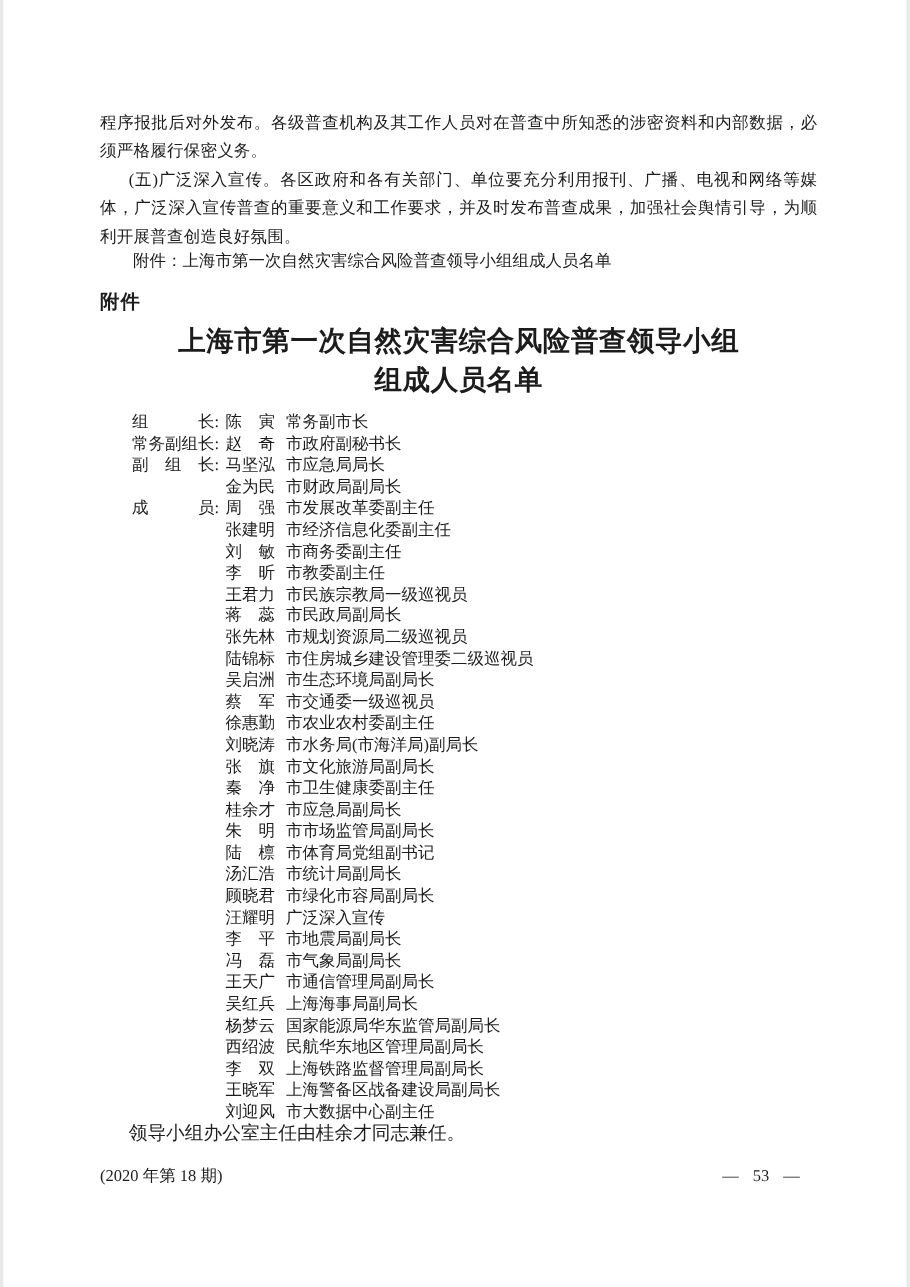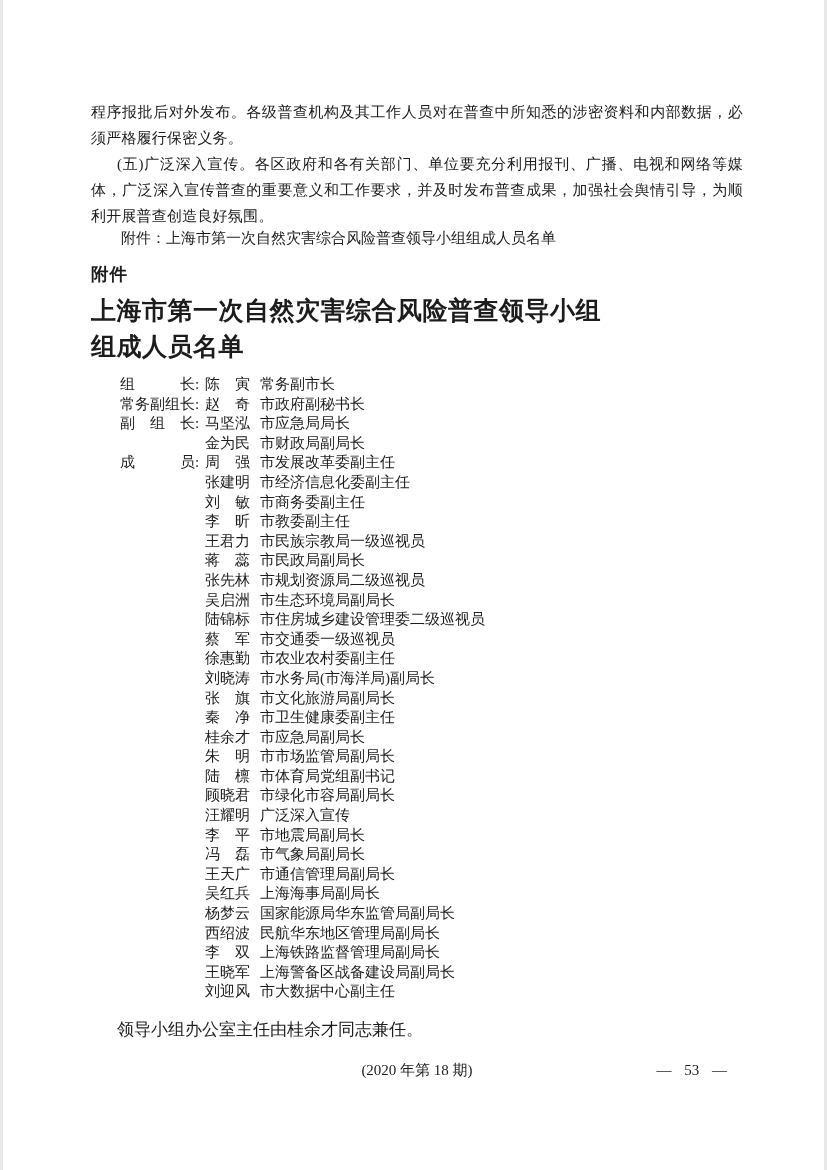--- a/index.html
+++ b/index.html
@@ -47,20 +47,21 @@
     top: 262px;
     font-size: 17.5px;
     font-weight: bold;
     letter-spacing: 1px;
   }
   .doc-title {
     position: absolute;
     left: 88px;
     top: 293px;
     width: 652px;
+    text-align: center;
     font-size: 25px;
     font-weight: bold;
     line-height: 36px;
     letter-spacing: 0.5px;
   }
   .roster {
     position: absolute;
     left: 88px;
     top: 375px;
     width: 652px;
@@ -92,21 +93,20 @@
     width: 652px;
     font-size: 17px;
     line-height: 19.6px;
     text-indent: 26px;
   }
   .footer-issue {
     position: absolute;
     left: 88px;
     top: 1060px;
     width: 652px;
-    text-align: center;
     font-size: 15px;
     line-height: 20px;
   }
   .footer-page-number {
     position: absolute;
     top: 1060px;
     right: 97px;
     font-size: 15px;
     line-height: 20px;
     word-spacing: 9px;
@@ -193,32 +193,32 @@
     </div>
 
     <div class="roster-row">
       <span class="member-role"></span>
       <span class="member-name">张先林</span>
       <span class="member-title">市规划资源局二级巡视员</span>
     </div>
 
     <div class="roster-row">
       <span class="member-role"></span>
+      <span class="member-name">陆锦标</span>
+      <span class="member-title">市住房城乡建设管理委二级巡视员</span>
+    </div>
+
+    <div class="roster-row">
+      <span class="member-role"></span>
       <span class="member-name">吴启洲</span>
       <span class="member-title">市生态环境局副局长</span>
     </div>
 
     <div class="roster-row">
       <span class="member-role"></span>
-      <span class="member-name">陆锦标</span>
-      <span class="member-title">市住房城乡建设管理委二级巡视员</span>
-    </div>
-
-    <div class="roster-row">
-      <span class="member-role"></span>
       <span class="member-name">蔡　军</span>
       <span class="member-title">市交通委一级巡视员</span>
     </div>
 
     <div class="roster-row">
       <span class="member-role"></span>
       <span class="member-name">徐惠勤</span>
       <span class="member-title">市农业农村委副主任</span>
     </div>
 
@@ -251,20 +251,25 @@
       <span class="member-name">朱　明</span>
       <span class="member-title">市市场监管局副局长</span>
     </div>
 
     <div class="roster-row">
       <span class="member-role"></span>
       <span class="member-name">陆　檩</span>
       <span class="member-title">市体育局党组副书记</span>
     </div>
 
+    <div class="roster-row">
+      <span class="member-role"></span>
+      <span class="member-name">汤汇浩</span>
+      <span class="member-title">市统计局副局长</span>
+    </div>
 
     <div class="roster-row">
       <span class="member-role"></span>
       <span class="member-name">顾晓君</span>
       <span class="member-title">市绿化市容局副局长</span>
     </div>
 
     <div class="roster-row">
       <span class="member-role"></span>
       <span class="member-name">汪耀明</span>

